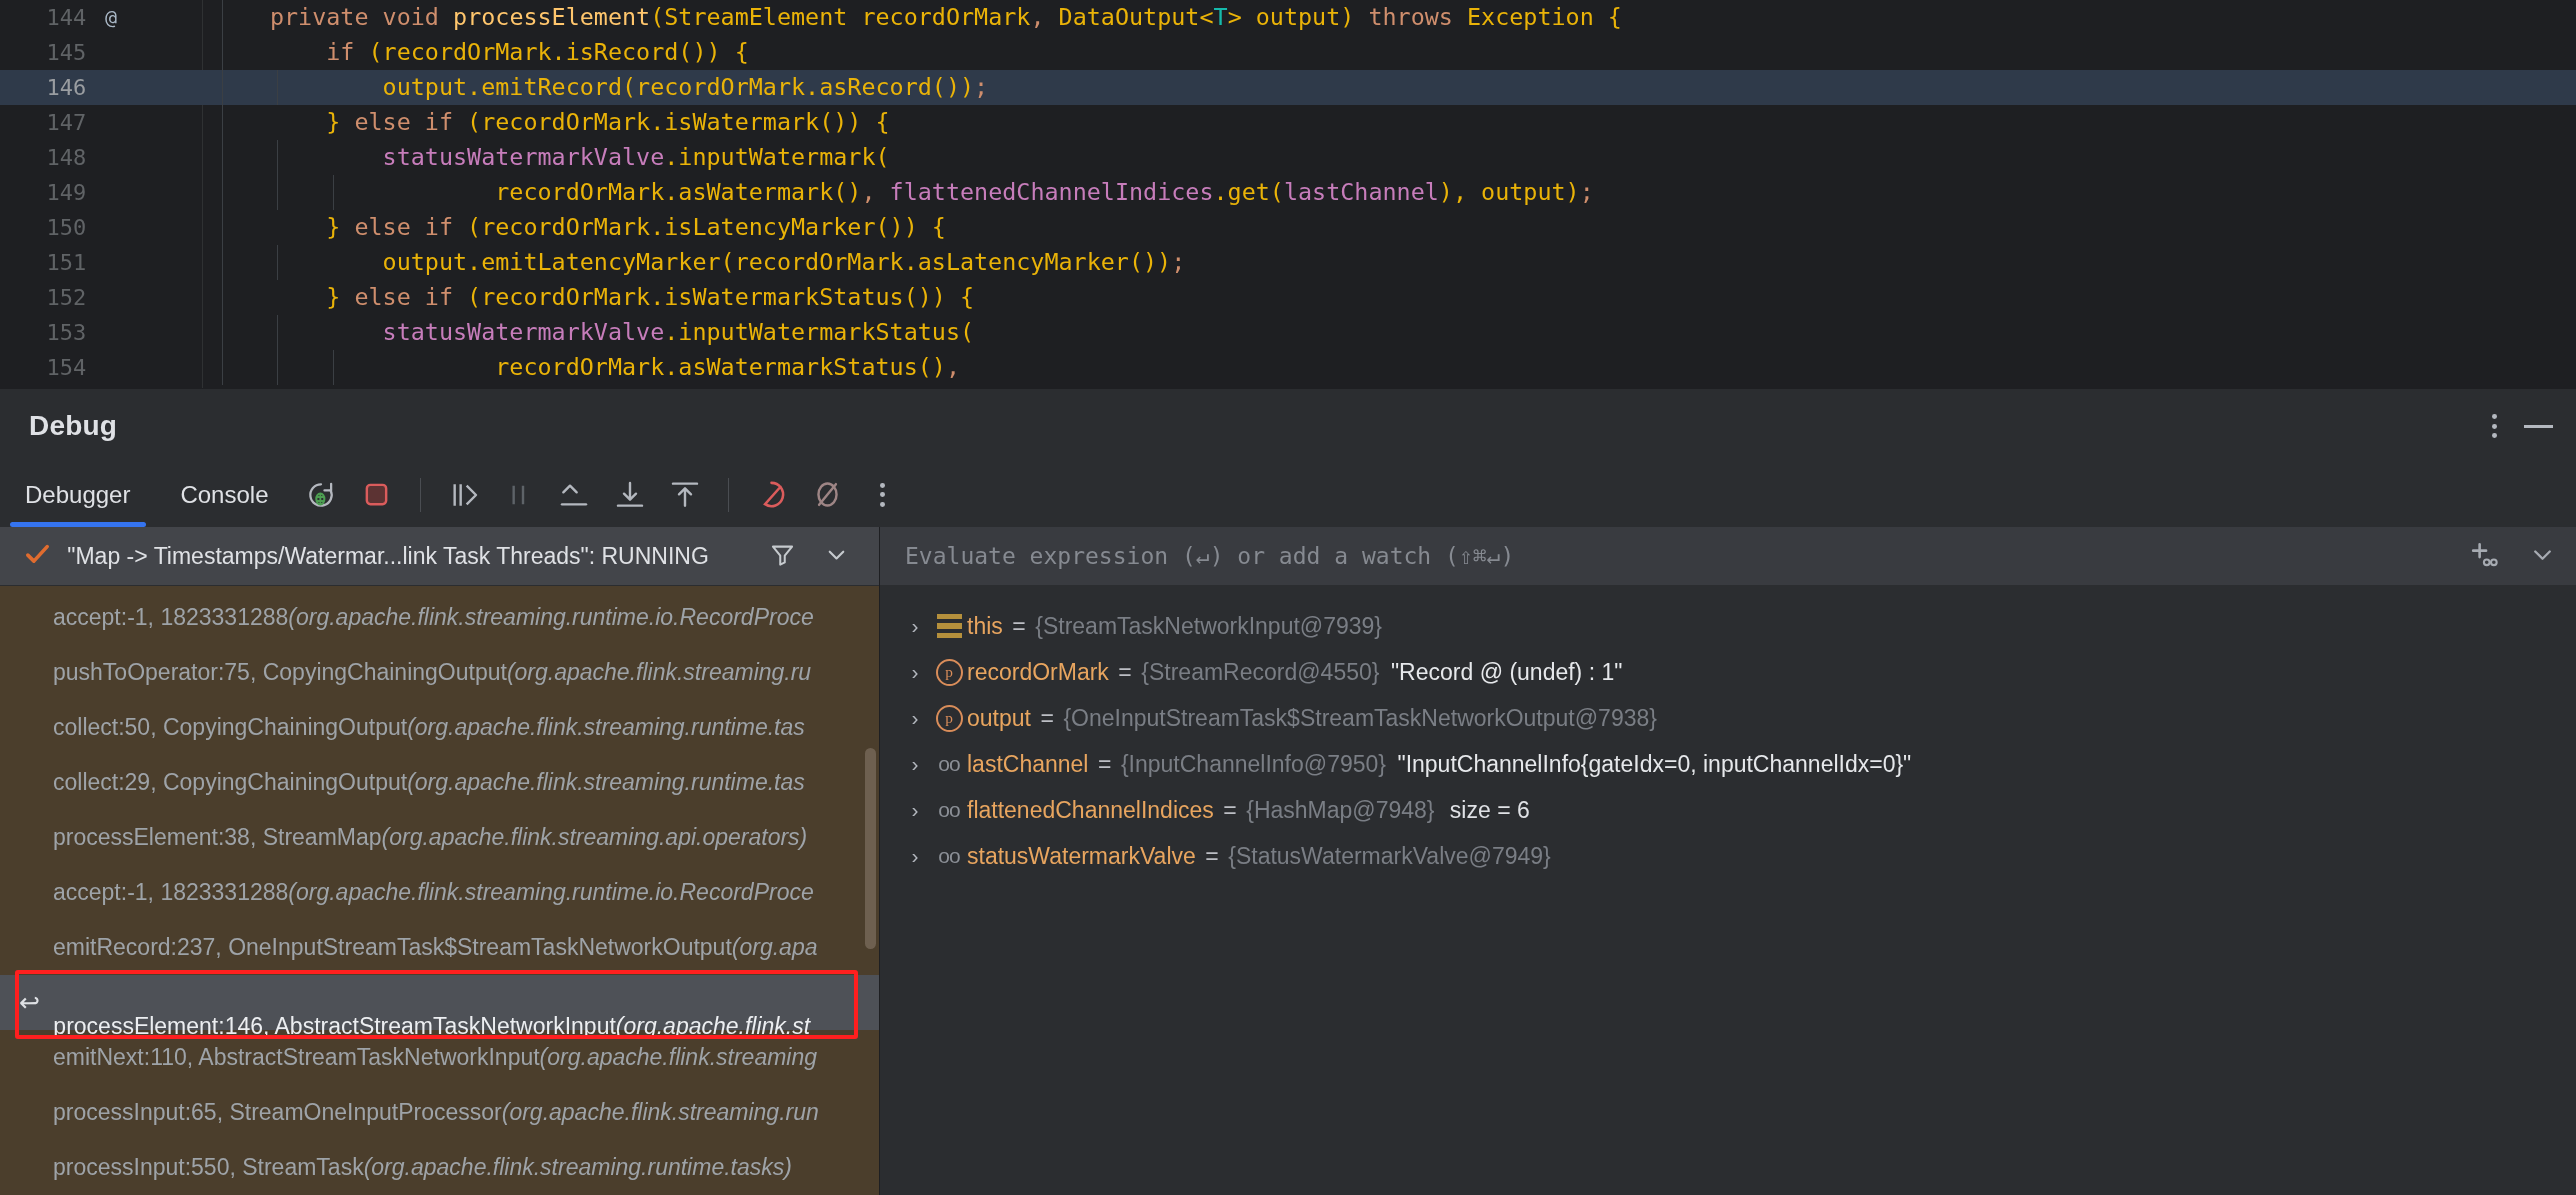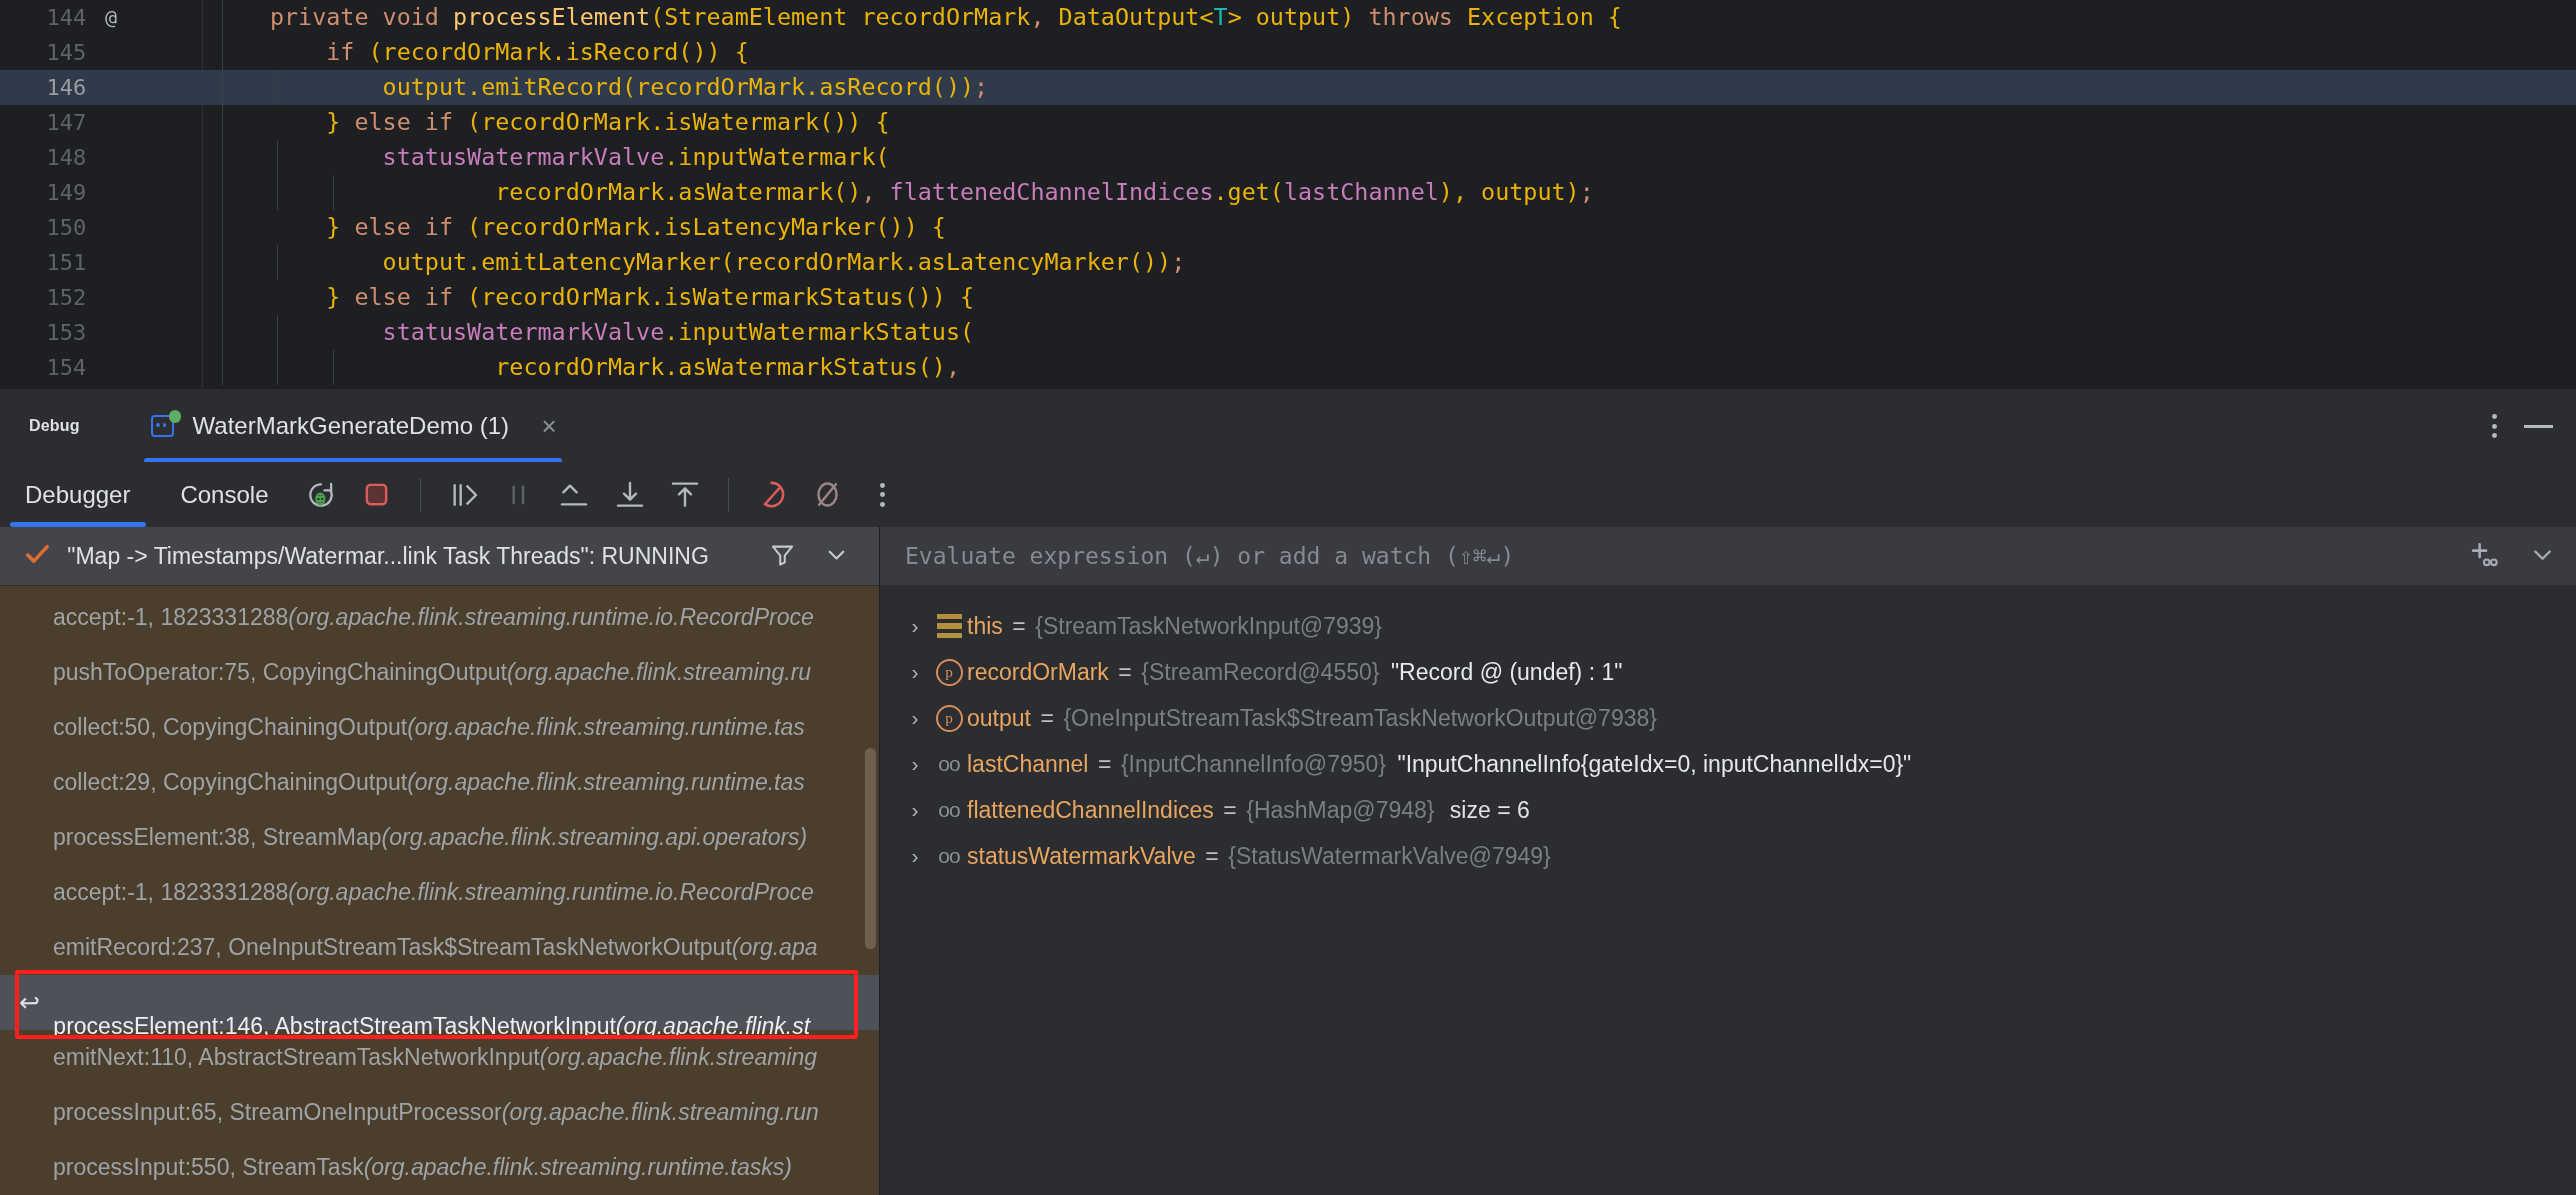--- a/index.html
+++ b/index.html
@@ -67,21 +67,21 @@
   .debugwin { flex: 1; display: flex; flex-direction: column; background: #2b2d30; }
 
   .dw-header {
     height: 74px; min-height: 74px;
     background: #2b2d30;
     display: flex; align-items: center;
     border-top: 1px solid #1e1f22;
     position: relative;
   }
   .dw-title {
-    color: #dfe1e5; font-weight: bold; font-size: 16px;
+    color: #dfe1e5; font-weight: bold; font-size: 28px;
     margin-left: 29px; margin-right: 57px;
     letter-spacing: 0.2px;
   }
   .dw-tab {
     display: flex; align-items: center; gap: 13.4px;
     height: 74px; padding: 0 13.4px 0 13.4px;
     position: relative;
   }
   .dw-tab .tablabel { color: #dfe1e5; font-size: 24px; }
   .dw-tab-underline {
@@ -234,31 +234,20 @@
         <div class="code-line"><span class="gutter-num">153</span><span class="gutter-mark"></span><span class="gutter-gap"></span><span class="code-text"><span class="punc">            </span><span class="fld">statusWatermarkValve</span><span class="cls">.inputWatermarkStatus(</span></span><span class="indent-guide" style="left: 222px;"></span><span class="indent-guide" style="left: 277px;"></span></div>
         <div class="code-line"><span class="gutter-num">154</span><span class="gutter-mark"></span><span class="gutter-gap"></span><span class="code-text"><span class="cls">                    recordOrMark.asWatermarkStatus()</span><span class="semi">,</span></span><span class="indent-guide" style="left: 222px;"></span><span class="indent-guide" style="left: 277px;"></span><span class="indent-guide" style="left: 333px;"></span></div>
       </div>
   </div>
 
   <div class="debugwin">
 
     <div class="dw-header">
       <div class="dw-title">Debug</div>
 
-      <div class="dw-tab">
-        <span class="run-icon">
-          <span class="box"></span>
-            <span class="d1"></span>
-            <span class="d2"></span>
-            <span class="dot"></span>
-        </span>
-        <span class="tablabel">WaterMarkGenerateDemo (1)</span>
-        <span class="tabclose">×</span>
-        <span class="dw-tab-underline"></span>
-      </div>
 
       <div class="dw-header-right">
         <span class="kebab">
             <i></i>
             <i></i>
             <i></i>
           </span>
         <span class="minimize"></span>
       </div>
     </div>

